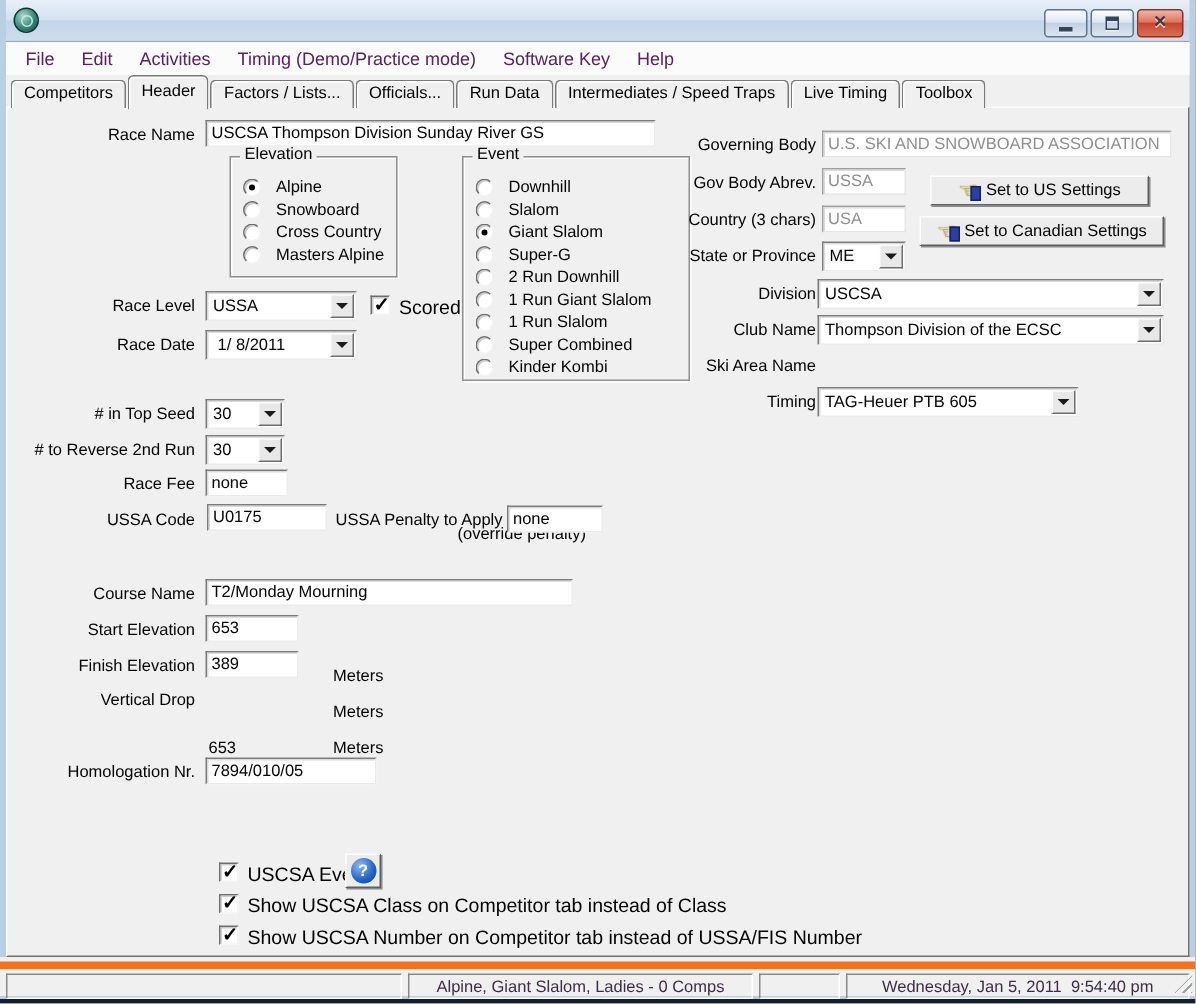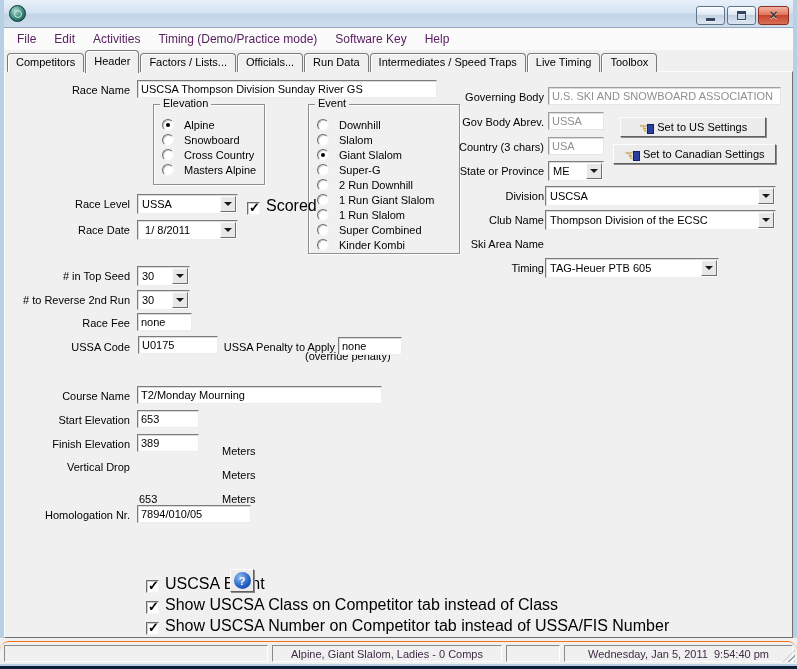--- a/index.html
+++ b/index.html
@@ -63,41 +63,41 @@
     display:flex; align-items:center; justify-content:center; }
   .arr { width:0; height:0; border-left:4px solid transparent; border-right:4px solid transparent;
     border-top:4px solid #1a1a1a; }
 
   .group { position:absolute; border:1px solid #8f8f8f; box-shadow:1px 1px 0 #ffffff, inset 1px 1px 0 #ffffff; z-index:2; }
   .legend { position:absolute; top:-8px; left:6px; background:#f0f0f0; padding:0 3px; font-size:11px; }
   .radio-row { position:absolute; left:8px; display:flex; gap:10px; align-items:center; font-size:11px; height:14px; }
   .radio { width:12px; height:12px; border-radius:50%; background:#fff; border:1px solid;
     border-color:#6d6d6d #f4f4f4 #f4f4f4 #6d6d6d; box-shadow:inset 1px 1px 0 rgba(0,0,0,.2); position:relative; flex:none; }
   .checked > .radio::after { content:""; position:absolute; left:3px; top:3px; width:4px; height:4px; border-radius:50%; background:#000; }
-  .cbrow { position:absolute; display:flex; gap:6px; align-items:flex-end; font-size:16px; z-index:2; }
+  .cbrow { position:absolute; display:flex; gap:6px; align-items:flex-start; font-size:13px; z-index:2; }
   .checkbox { width:13px; height:13px; background:#fff; border:1px solid;
     border-color:#6d6d6d #f4f4f4 #f4f4f4 #6d6d6d; box-shadow:inset 1px 1px 0 rgba(0,0,0,.2); position:relative; flex:none; }
   .checked > .checkbox::after { content:"✓"; position:absolute; left:1px; top:-3px; font-size:13px; font-weight:bold; color:#000; }
 
   .btn { position:absolute; background:#ececec; border:1px solid; border-color:#fdfdfd #5f5f5f #5f5f5f #fdfdfd;
     box-shadow:1px 1px 0 #8a8a8a; display:flex; align-items:center; justify-content:center; gap:5px;
     font-size:11px; color:#000; z-index:2; cursor:default; }
   .hand { color:#d8a61c; font-size:15px; line-height:1; text-shadow:0 0 1px #6b4e00; position:relative; }
   .hand::after { content:""; position:absolute; right:-2px; bottom:1px; width:5px; height:8px; background:#2a3f9e; border:1px solid #10206b; }
 
   .help-btn { position:absolute; width:24px; height:23px; background:#ececec; border:1px solid;
     border-color:#fdfdfd #5f5f5f #5f5f5f #fdfdfd; box-shadow:1px 1px 0 #8a8a8a;
     display:flex; align-items:center; justify-content:center; z-index:2; }
   .help-circle { width:17px; height:17px; border-radius:50%;
     background:radial-gradient(circle at 35% 30%, #8cb9f2, #2360c2 60%, #143f8c);
     color:#fff; font-size:11px; font-weight:bold; display:flex; align-items:center; justify-content:center; }
 
   
   .statusbar { position:absolute; left:0; top:641px; width:797px; height:23px; background:#f0f0f0;
-    border-top:1px solid #f97316; z-index:3;border-radius:9px; }
+    border-top:5px solid #f97316; z-index:3; }
   .spanel { position:absolute; top:3px; height:17px; border:1px solid; border-color:#898989 #ffffff #ffffff #898989;
     font-size:11px; color:#3f2b46; display:flex; align-items:center; justify-content:center; white-space:pre; }
   .grip { position:absolute; right:2px; bottom:2px; width:12px; height:12px;
     background:repeating-linear-gradient(-45deg, #9aa0a8 0 1px, transparent 1px 4px);
     clip-path:polygon(100% 0, 100% 100%, 0 100%); z-index:4; }
 </style>
 </head>
 <body>
 
 <div id="window">

